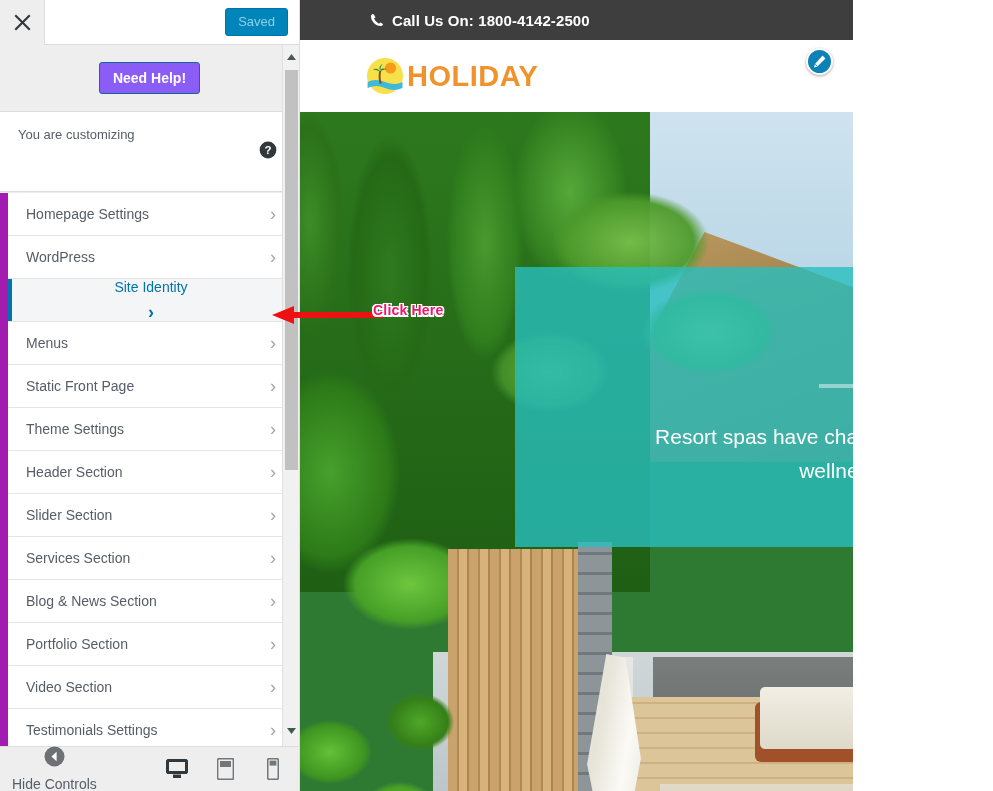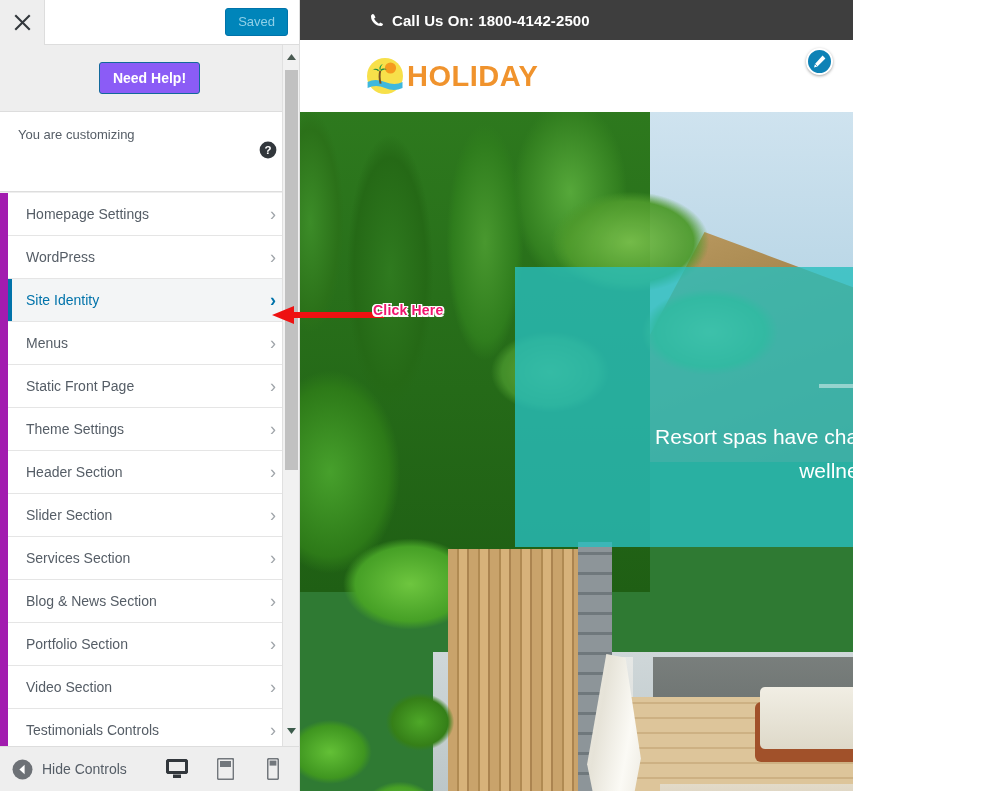--- a/index.html
+++ b/index.html
@@ -125,20 +125,21 @@
     white-space: nowrap;
   }
   .cz-item .chev {
     color: #a0a5aa;
     font-size: 18px;
     line-height: 1;
     font-weight: 300;
   }
   .cz-item.active {
     background: #f3f5f6;
+    flex-direction: column;
   }
   .cz-item.active .cz-item-label { color: #0073aa; }
   .cz-item.active .chev { color: #0073aa; font-weight: 600; }
   .cz-item.active::before {
     content: "";
     position: absolute; left: 0; top: 0; bottom: 0;
     width: 4px; background: #0073aa;
   }
 
   
@@ -170,20 +171,21 @@
     left: 0; bottom: 0;
     width: 300px; height: 45px;
     background: #eeeeee;
     border-top: 1px solid #dddddd;
     display: flex; align-items: center;
     padding-left: 12px;
   }
   .cz-hide {
     display: flex; align-items: center; gap: 9px;
     cursor: pointer;
+    flex-direction: column;
   }
   .cz-hide-label { font-size: 14px; color: #555d66; }
   .cz-devices {
     position: absolute;
     right: 8px; top: 0; bottom: 0;
     display: flex; align-items: center; gap: 22px;
     padding-right: 6px;
   }
   .cz-device {
     width: 26px; height: 28px;
@@ -476,21 +478,21 @@
         </div>
         <div class="cz-item">
           <span class="cz-item-label">Portfolio Section</span>
           <span class="chev">›</span>
         </div>
         <div class="cz-item">
           <span class="cz-item-label">Video Section</span>
           <span class="chev">›</span>
         </div>
         <div class="cz-item">
-          <span class="cz-item-label">Testimonials Controls</span>
+          <span class="cz-item-label">Testimonials Settings</span>
           <span class="chev">›</span>
         </div>
       </div>
 
     <div class="cz-scroll">
       <div class="cz-scroll-arrow up">
         <svg width="9" height="6" viewBox="0 0 9 6">
           <path d="M0 6 L4.5 0 L9 6 Z" fill="#4a5a52"></path>
         </svg>
       </div>

